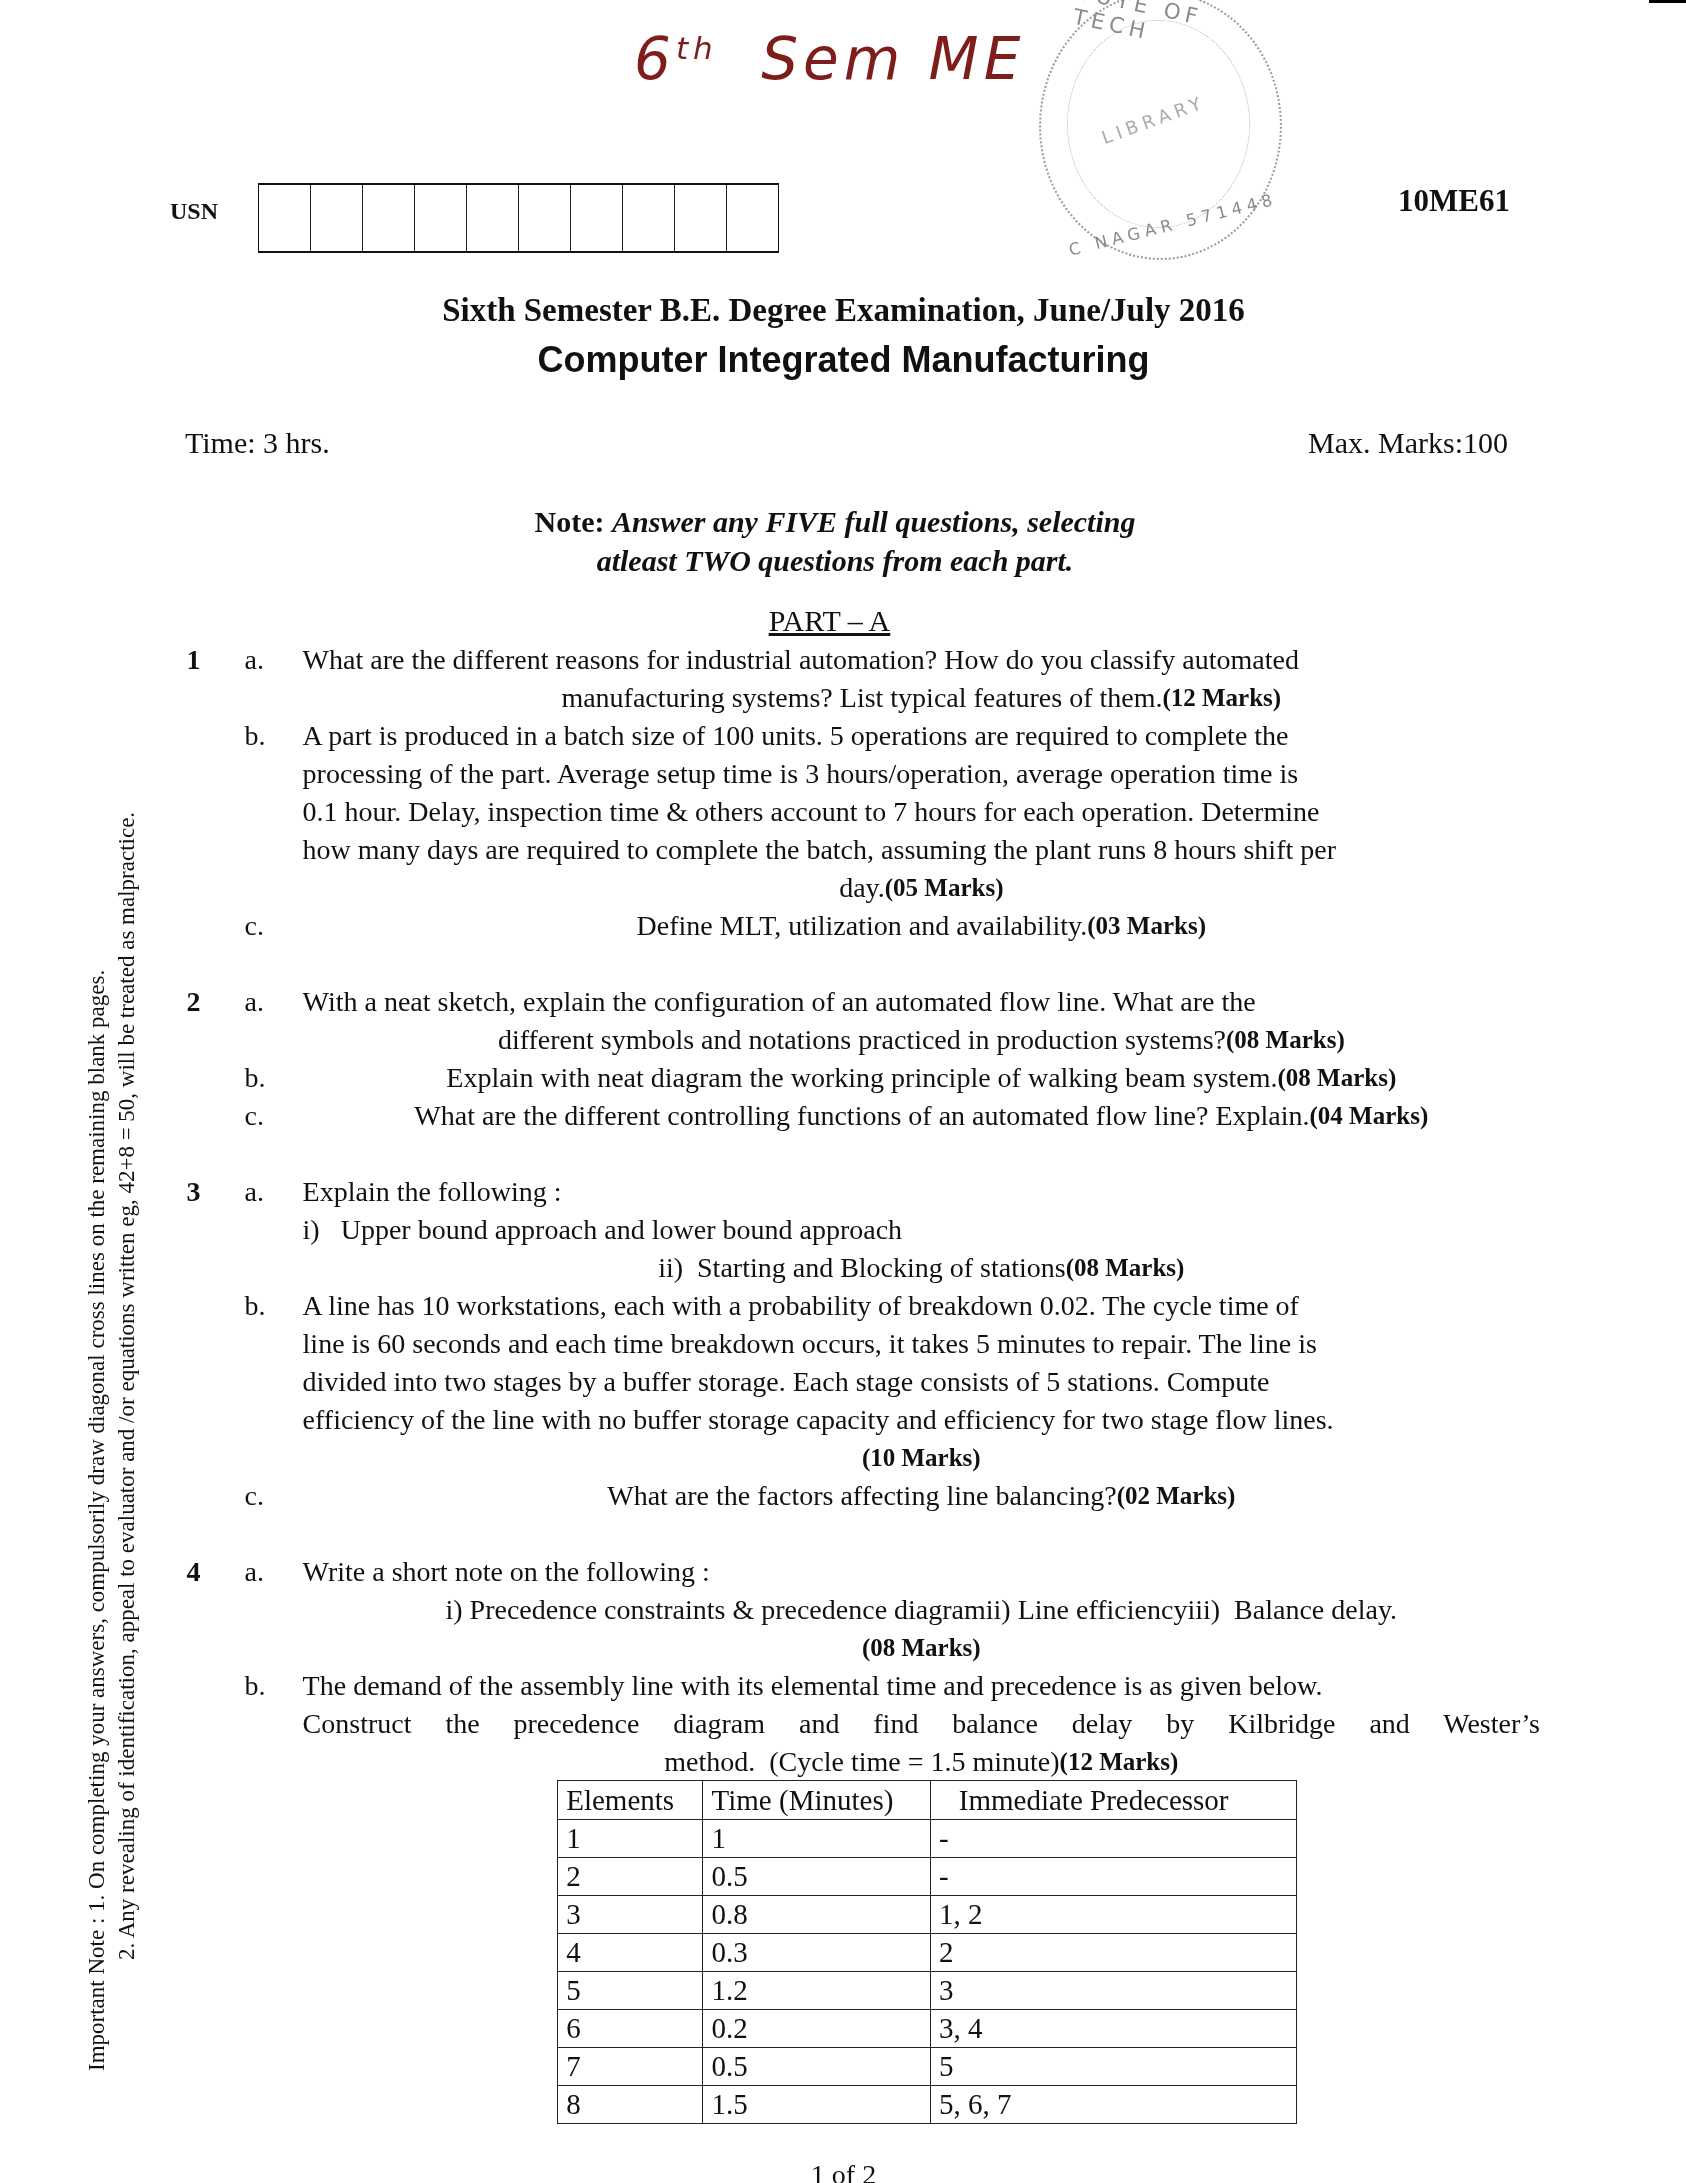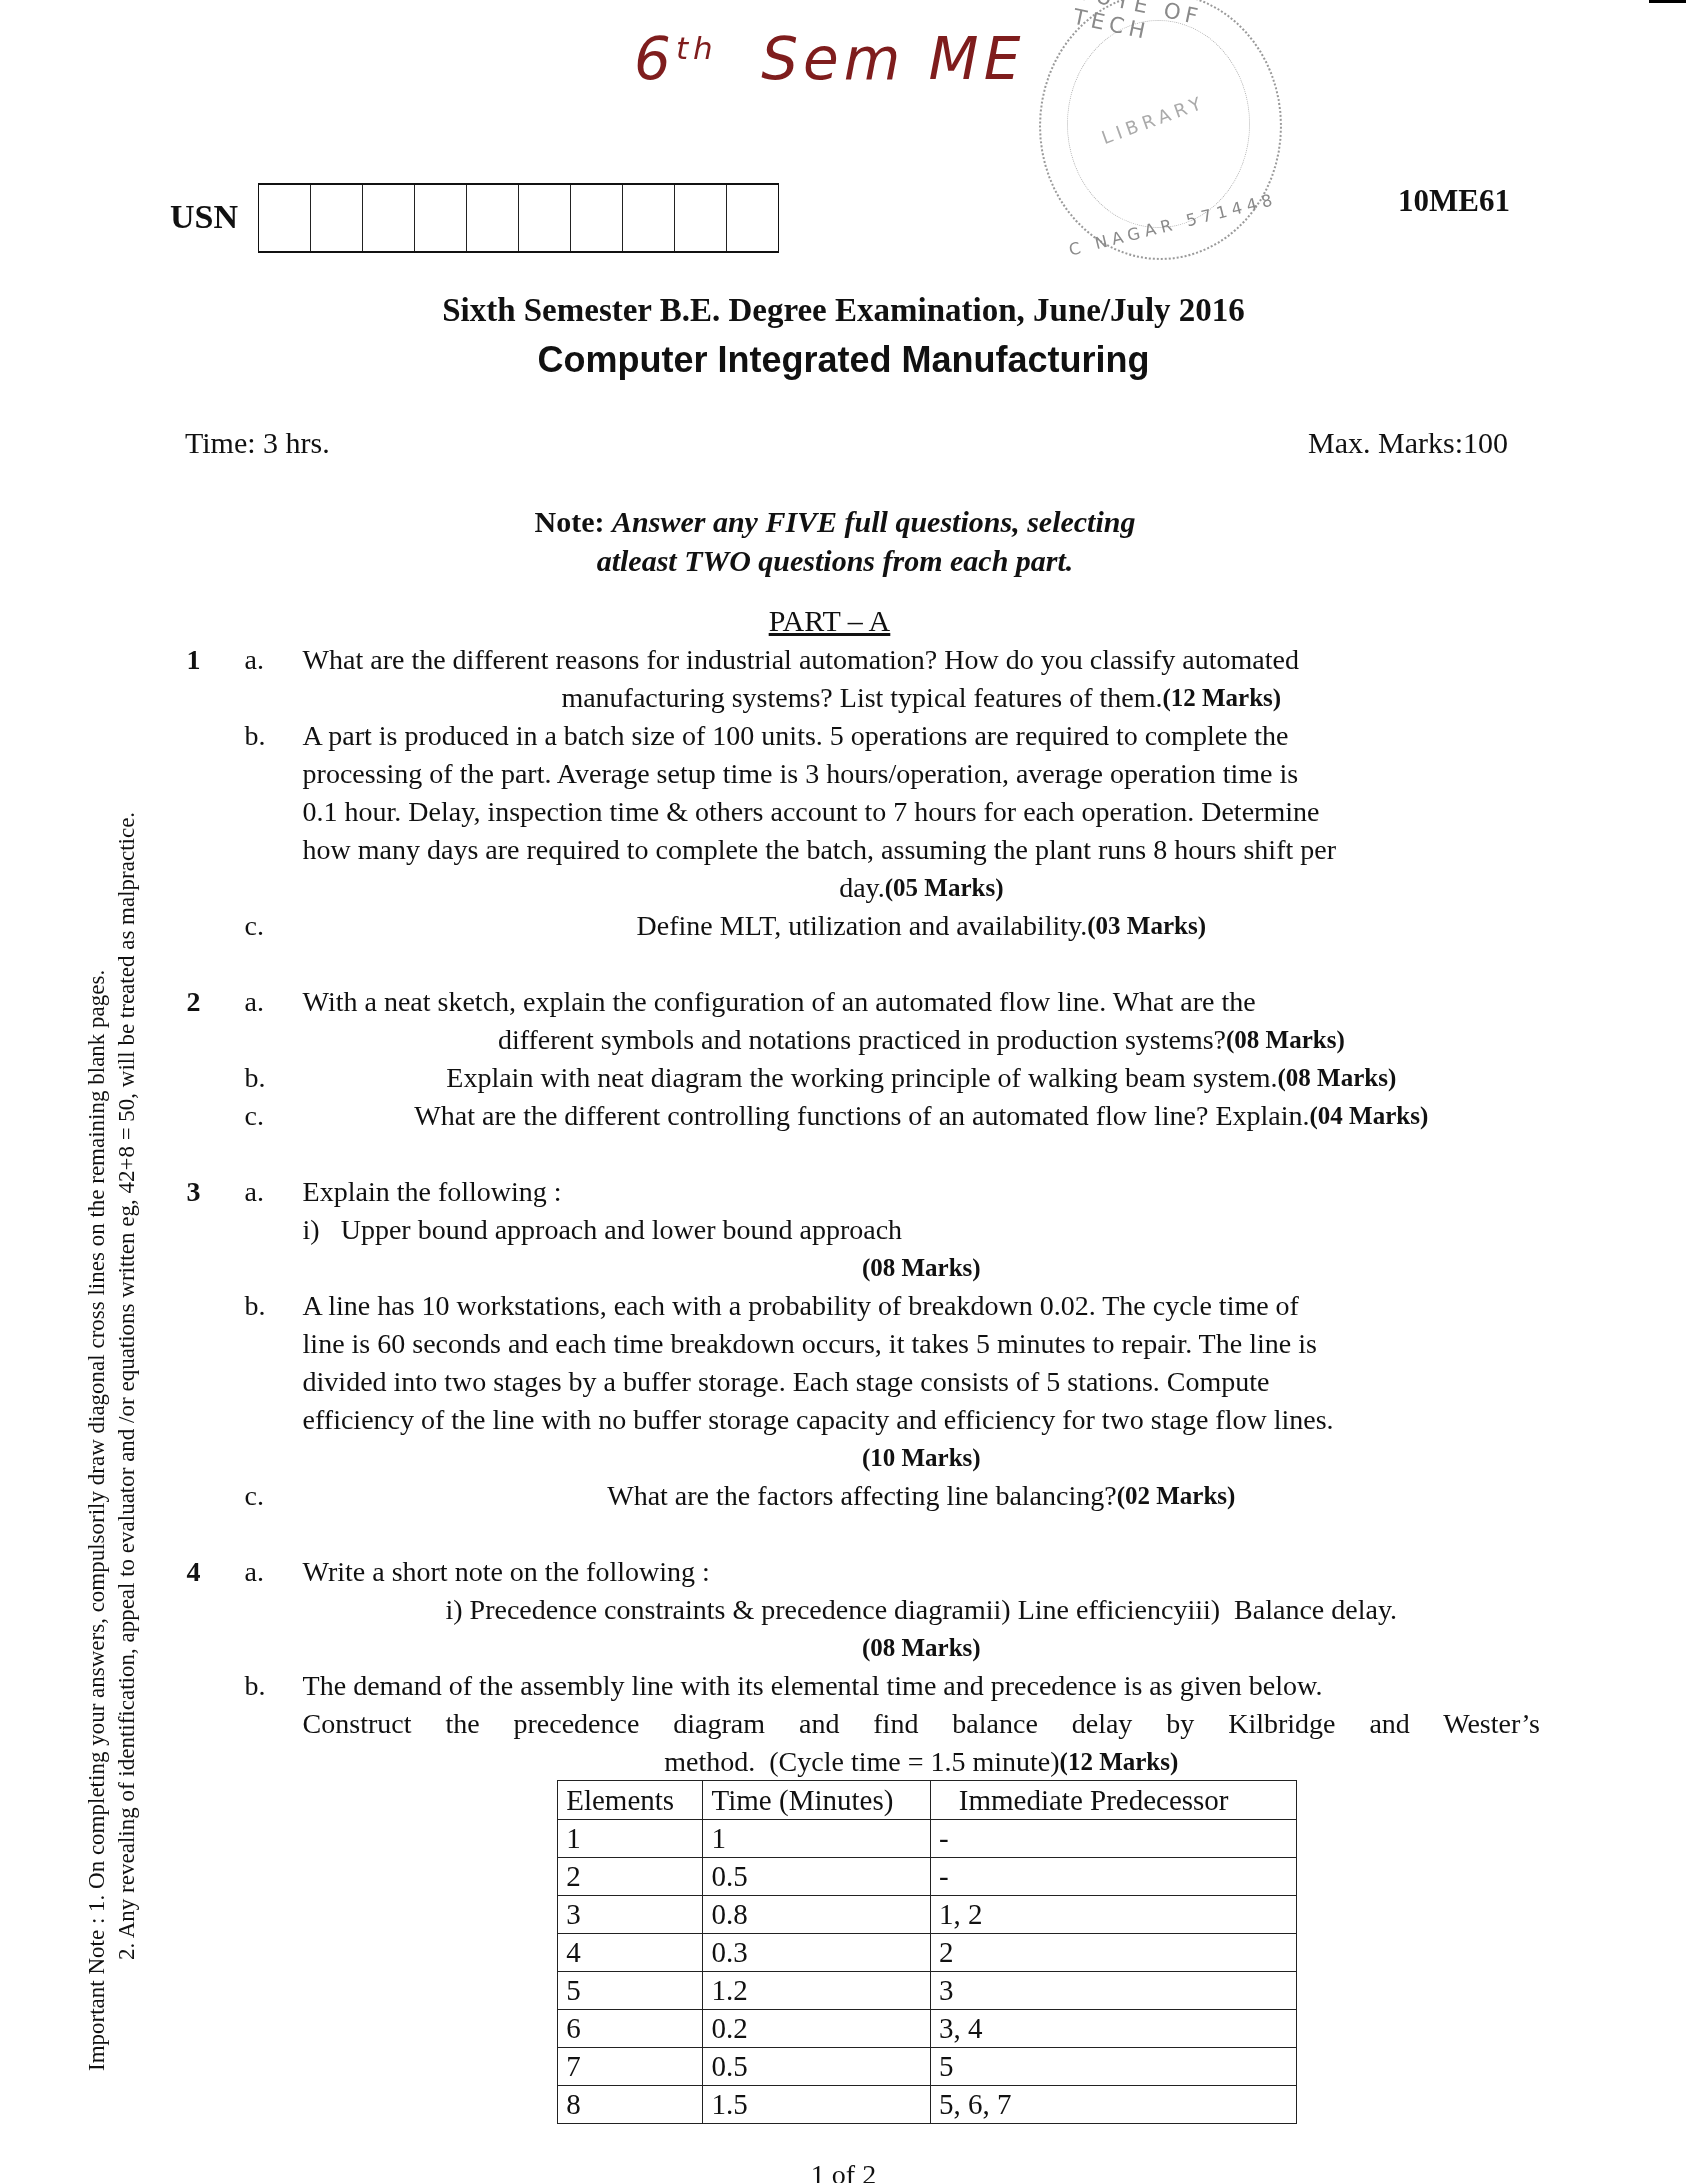--- a/index.html
+++ b/index.html
@@ -4,21 +4,21 @@
 <style>
   html, body { margin:0; padding:0; background:#ffffff; }
   body { width:1687px; height:2183px; position:relative; overflow:hidden;
          font-family:"Liberation Serif", "DejaVu Serif", serif; color:#111; }
   .abs { position:absolute; }
   .hand { font-family:"DejaVu Sans", sans-serif; font-style:italic; font-size:58px; color:#7f1d1d; letter-spacing:5px; }
   .hand sup { font-size:31px; }
   .stamp { border:2.5px dotted #9a9a9a; border-radius:50%; }
   .stamp-inner { border:1.6px dotted #b0b0b0; border-radius:50%; }
   .stamp-text { color:#8a8a8a; font-family:"DejaVu Sans", sans-serif; font-size:21.4px; letter-spacing:5px; }
-  .usn-label { font-weight:bold; font-size:34px; }
+  .usn-label { font-weight:bold; font-size:24px; }
   .usn-box { display:flex; border:1.6px solid #111; border-top-width:2.5px; border-bottom-width:2.5px; }
   .usn-cell { flex:1; border-left:1.2px solid #222; height:100%; }
   .usn-cell:first-child { border-left:none; }
   .code { font-weight:bold; font-size:31px; }
   .title1 { font-weight:bold; font-size:33px; width:1687px; text-align:center; }
   .title2 { font-family:"Liberation Sans", "DejaVu Sans", sans-serif; font-weight:bold; font-size:36px; width:1687px; text-align:center; }
   .meta { font-size:30px; }
   .note { font-size:30px; width:1670px; text-align:center; line-height:39px; }
   .note b { font-weight:bold; }
   .note i { font-weight:bold; font-style:italic; }
@@ -162,20 +162,21 @@
   <div class="gap"></div>
 
   <div>
     <div class="q-row">
       <div class="q-num">3</div>
       <div class="q-letter">a.</div>
       <div class="q-body">
         <div>Explain the following :</div>
         <div style="white-space:pre;">i)   Upper bound approach and lower bound approach</div>
         <div class="q-line">
+            <span style="white-space:pre;">ii)  Starting and Blocking of stations</span>
             <span class="marks">(08 Marks)</span>
           </div>
       </div>
     </div>
     <div class="q-row">
       <div class="q-num"></div>
       <div class="q-letter">b.</div>
       <div class="q-body">
         <div>A line has 10 workstations, each with a probability of breakdown 0.02. The cycle time of</div>
         <div>line is 60 seconds and each time breakdown occurs, it takes 5 minutes to repair. The line is</div>

